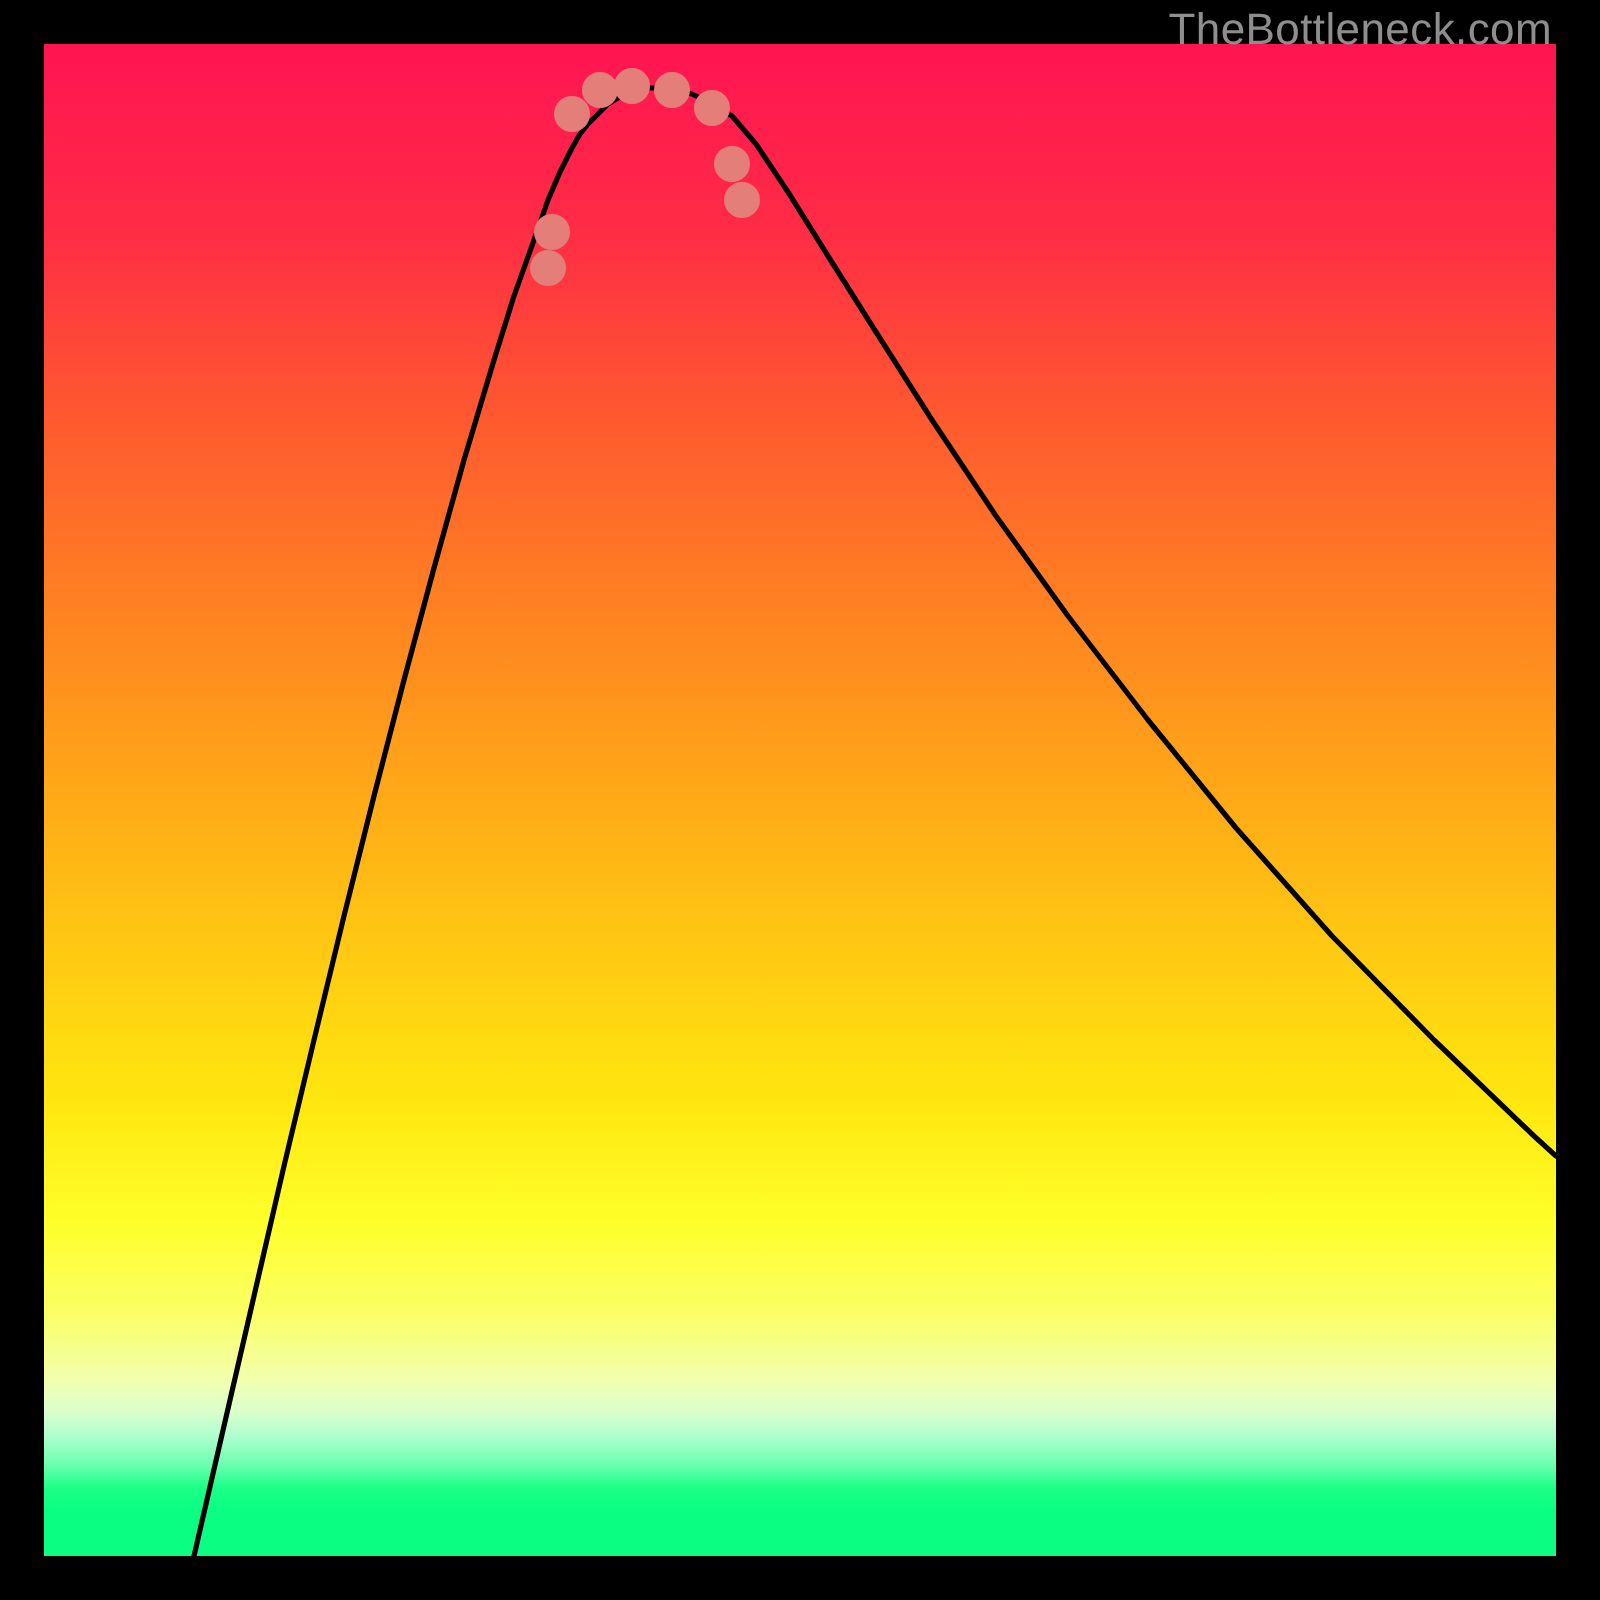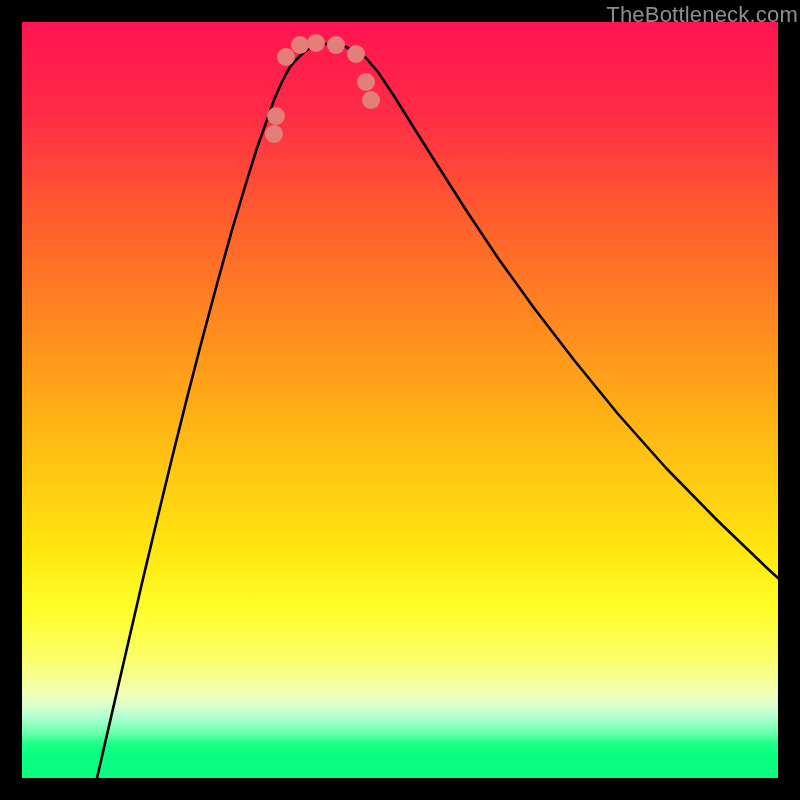--- a/index.html
+++ b/index.html
@@ -21,21 +21,21 @@
   .plot {
     position: absolute;
     left: 0;
     top: 0;
     width: 756px;
     height: 756px;
   }
   .watermark {
     position: absolute;
     top: 2px;
-    right: 2px;
+    right: 24px;
     font-family: Arial, Helvetica, sans-serif;
     font-size: 22px;
     color: #8e8e8e;
     letter-spacing: 0.2px;
     font-weight: 500;
     margin-left: 10px;
   }
 </style>
 </head>
 <body>

